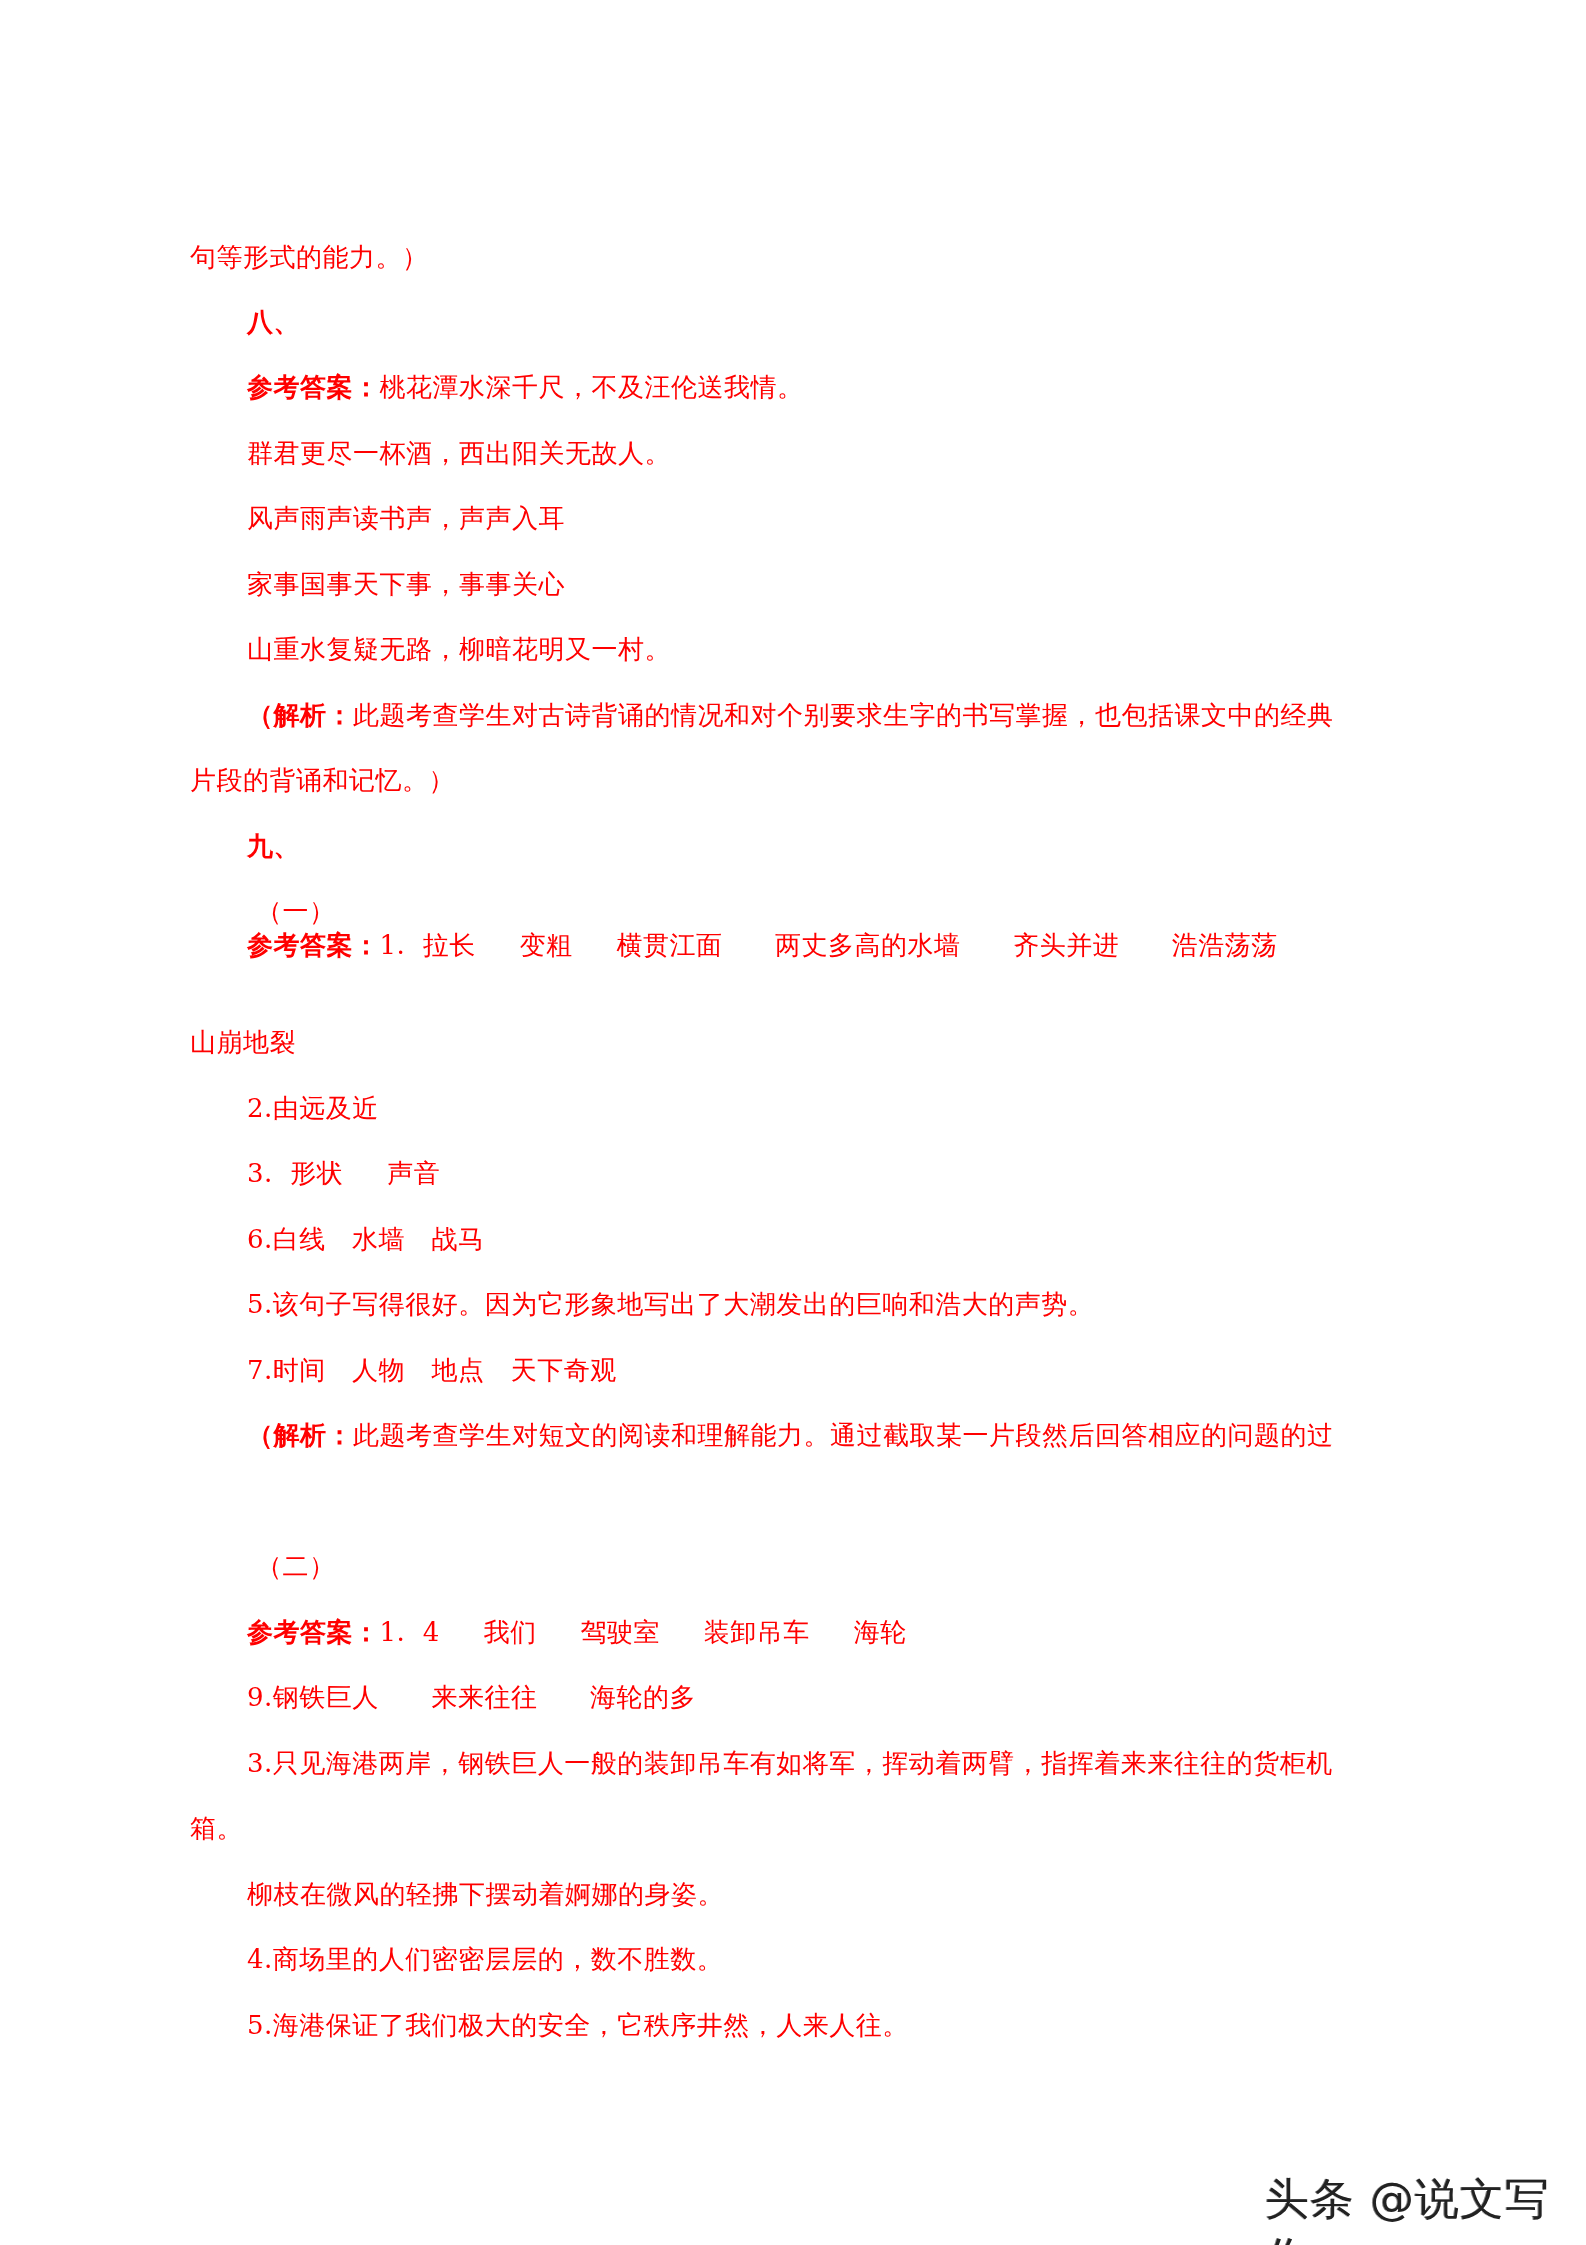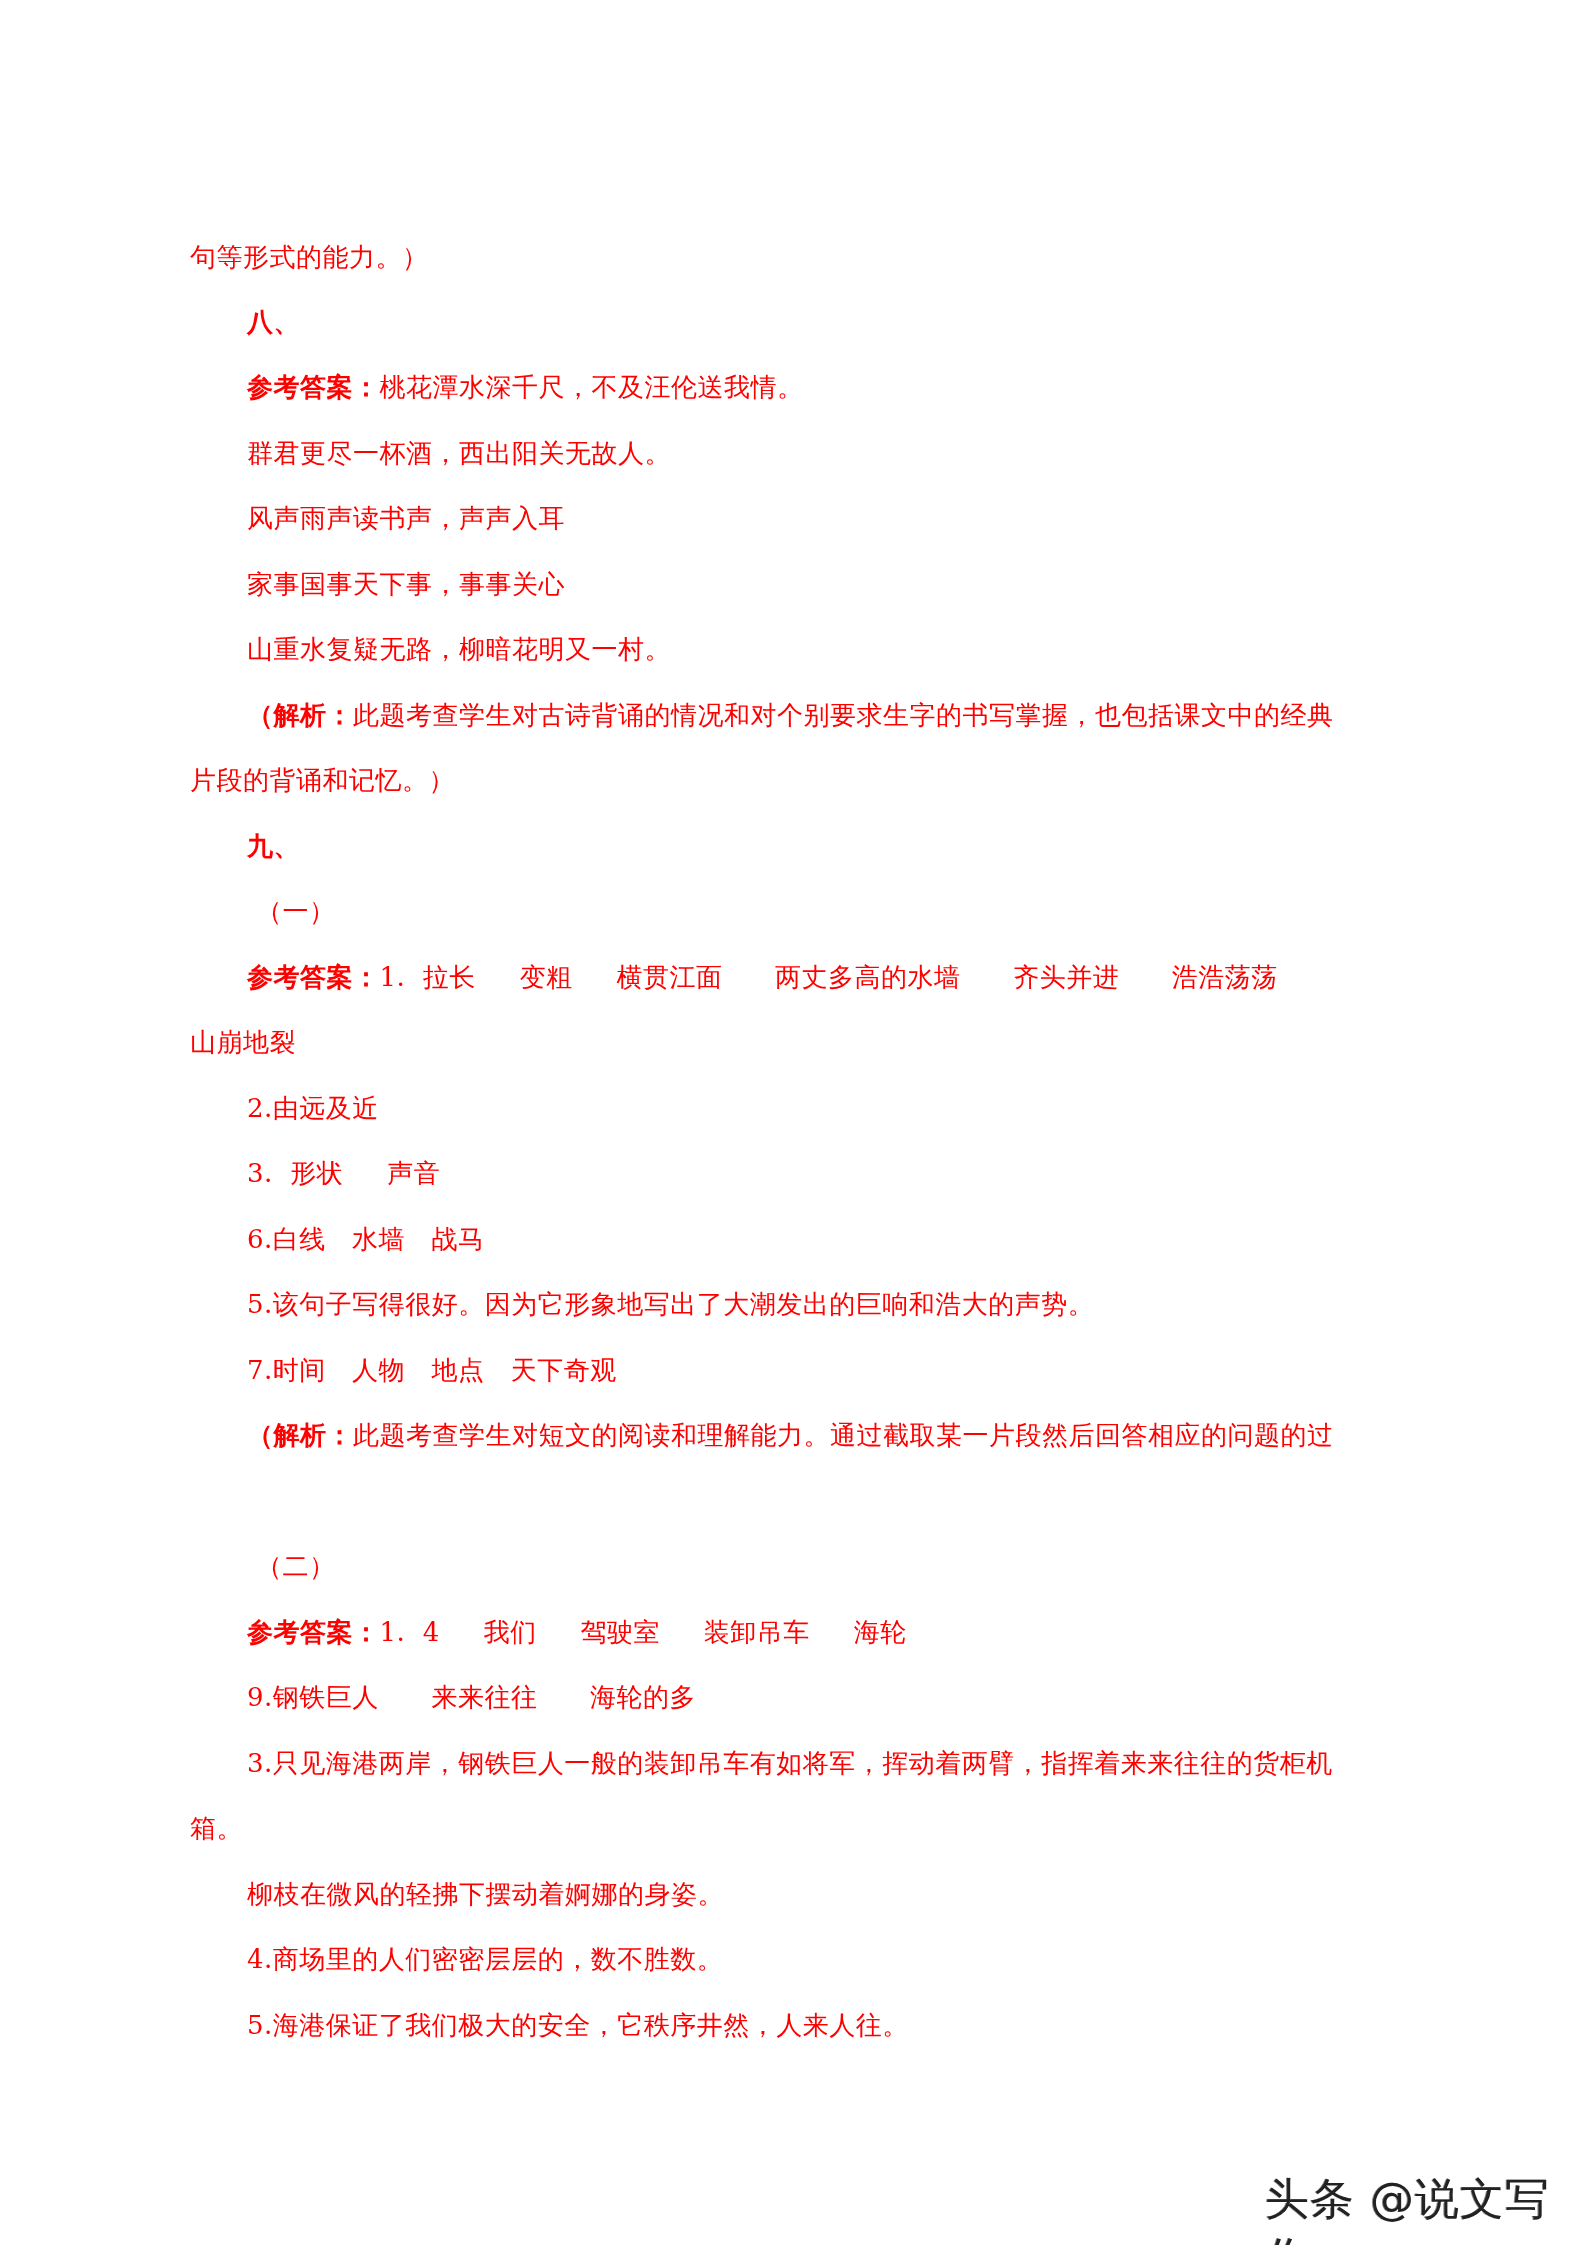--- a/index.html
+++ b/index.html
@@ -28,21 +28,21 @@
   <div class="line indent" style="top:501px">风声雨声读书声，声声入耳</div>
   <div class="line indent" style="top:567px">家事国事天下事，事事关心</div>
   <div class="line indent" style="top:632px">山重水复疑无路，柳暗花明又一村。</div>
 
   <div class="line indent" style="top:698px"><span class="b">（解析：</span><span>此题考查学生对古诗背诵的情况和对个别要求生字的书写掌握，也包括课文中的经典</span></div>
   <div class="line" style="top:763px">片段的背诵和记忆。）</div>
 
   <div class="line indent b" style="top:829px">九、</div>
   <div class="line indent2" style="top:894px">（一）</div>
 
-  <div class="line indent" style="top:960px"><span class="b">参考答案：</span><span>1.  拉长     变粗     横贯江面      两丈多高的水墙      齐头并进      浩浩荡荡</span></div>
+  <div class="line indent" style="top:928px"><span class="b">参考答案：</span><span>1.  拉长     变粗     横贯江面      两丈多高的水墙      齐头并进      浩浩荡荡</span></div>
   <div class="line" style="top:1025px">山崩地裂</div>
   <div class="line indent" style="top:1091px">2.由远及近</div>
   <div class="line indent" style="top:1156px">3.  形状     声音</div>
   <div class="line indent" style="top:1222px">6.白线   水墙   战马</div>
   <div class="line indent" style="top:1287px">5.该句子写得很好。因为它形象地写出了大潮发出的巨响和浩大的声势。</div>
   <div class="line indent" style="top:1353px">7.时间   人物   地点   天下奇观</div>
 
   <div class="line indent" style="top:1418px"><span class="b">（解析：</span><span>此题考查学生对短文的阅读和理解能力。通过截取某一片段然后回答相应的问题的过</span></div>
 
   <div class="line indent2" style="top:1549px">（二）</div>

